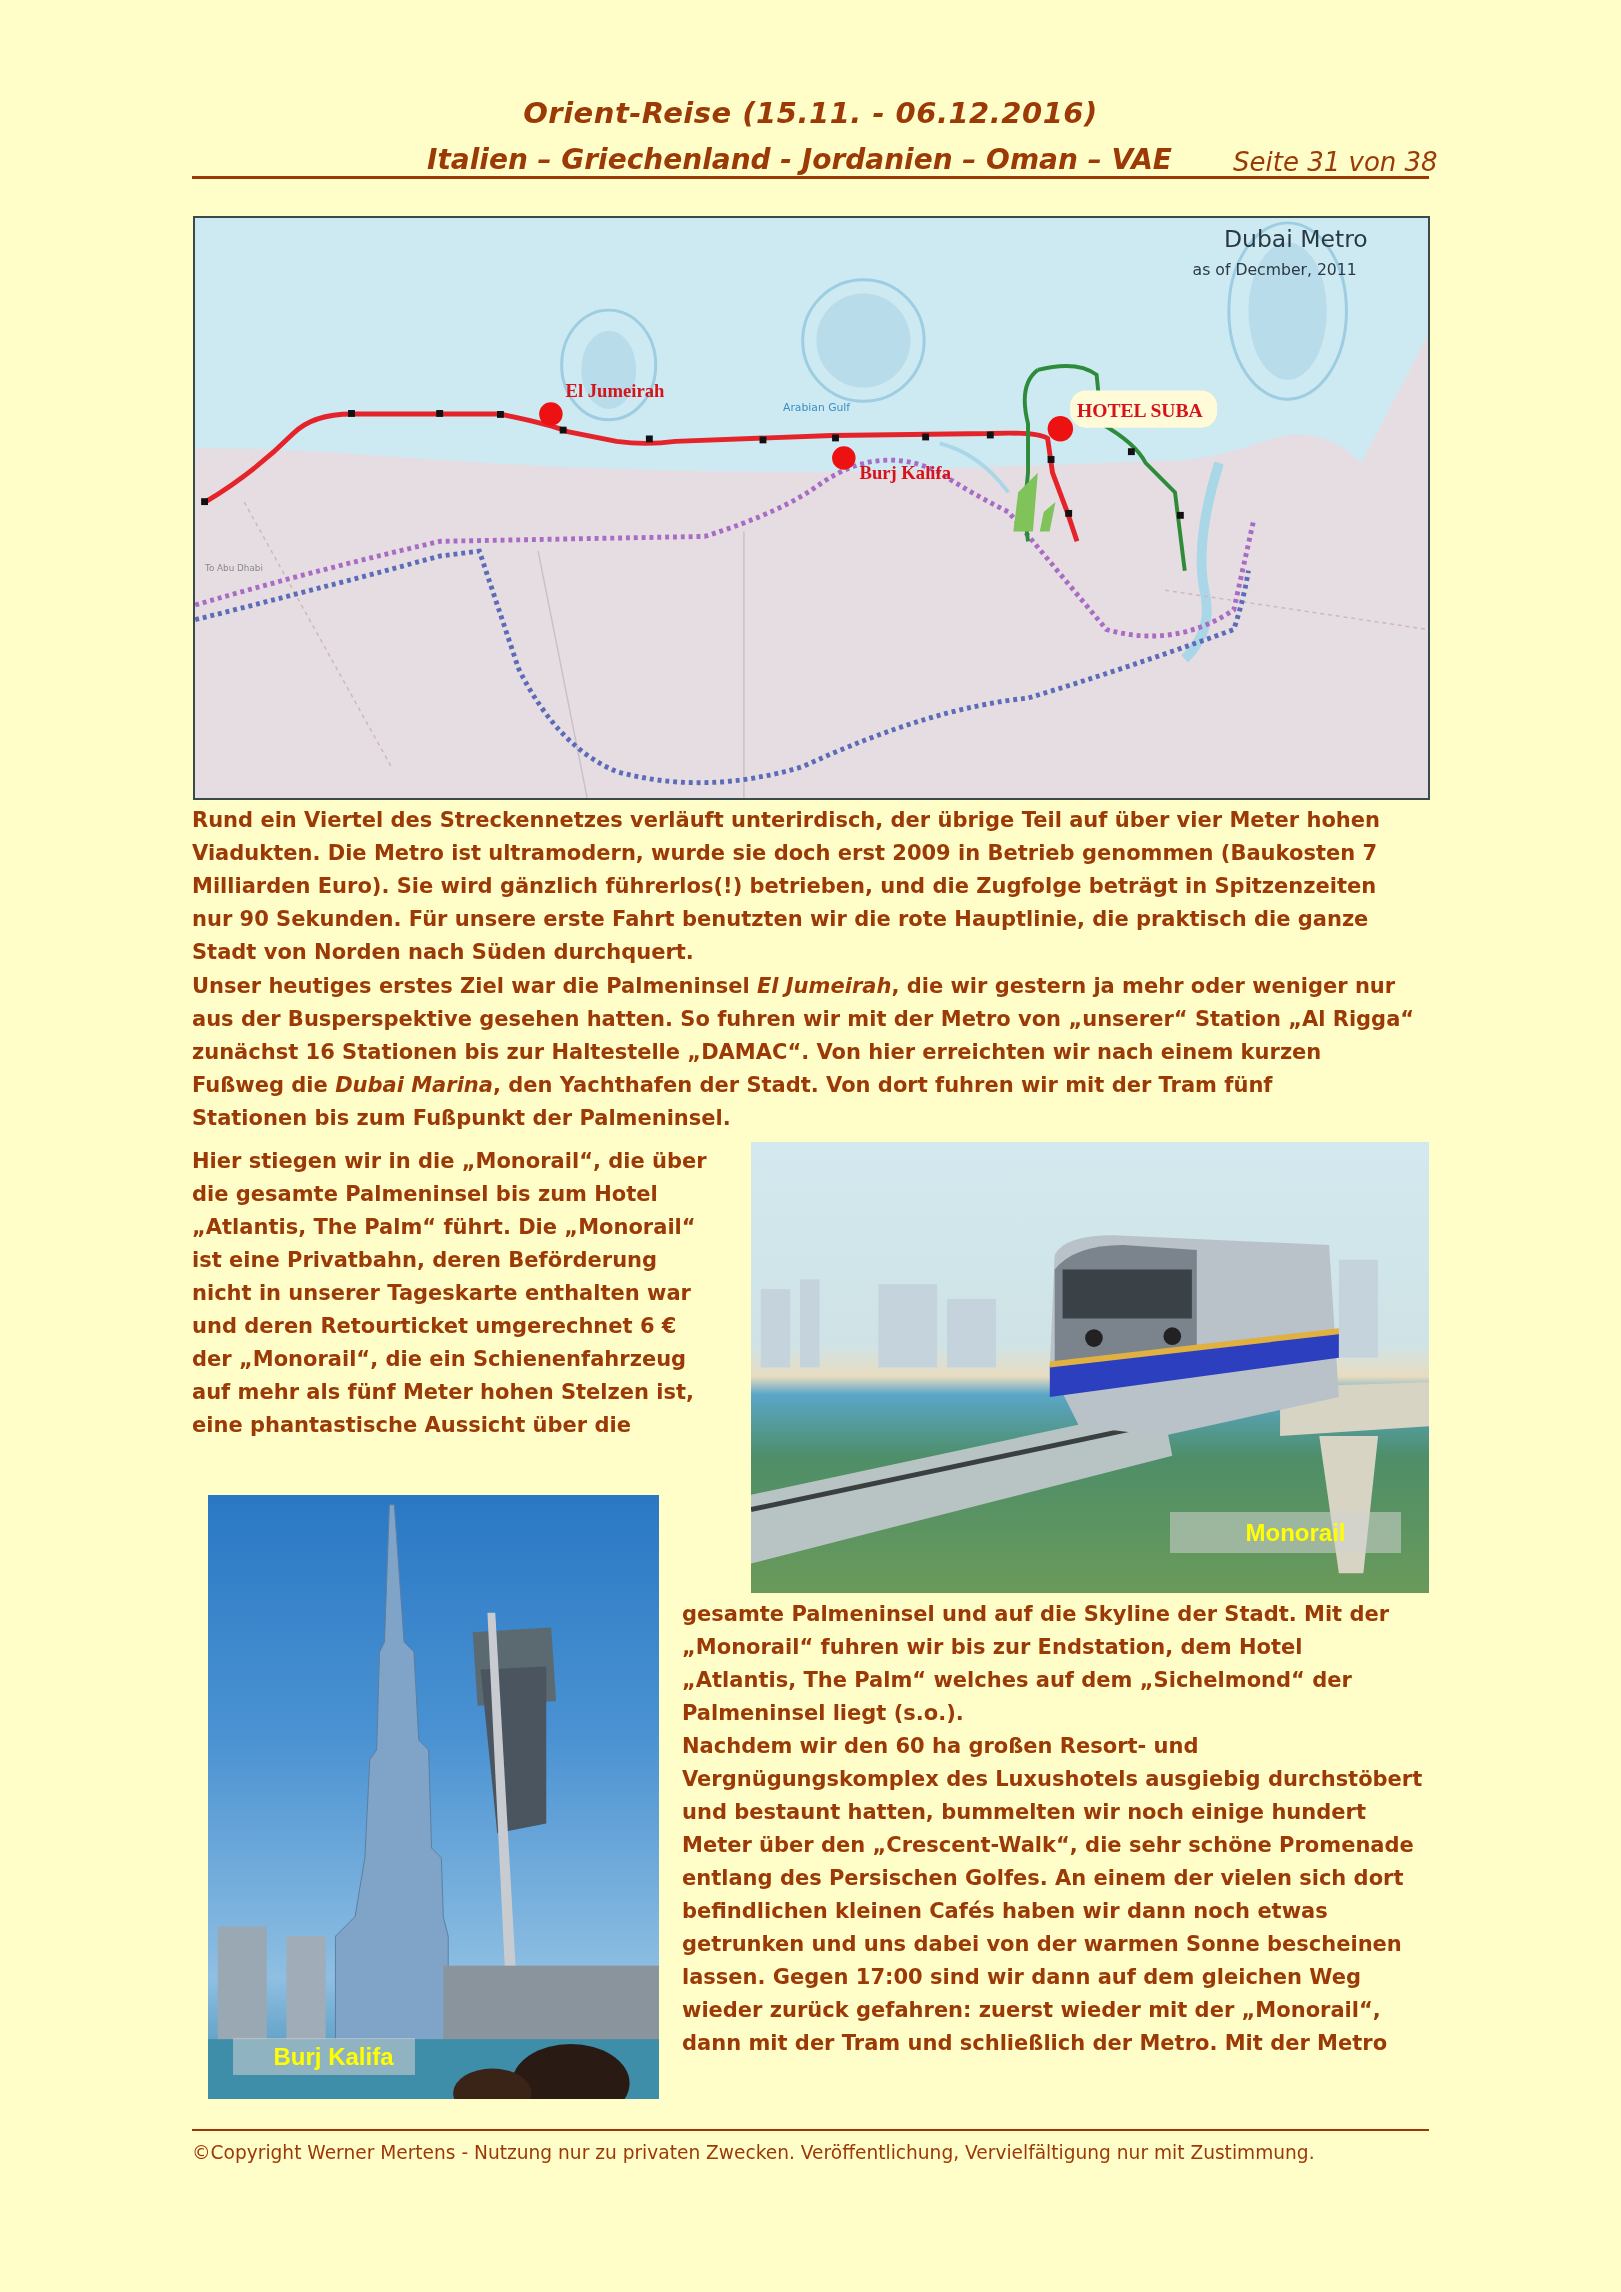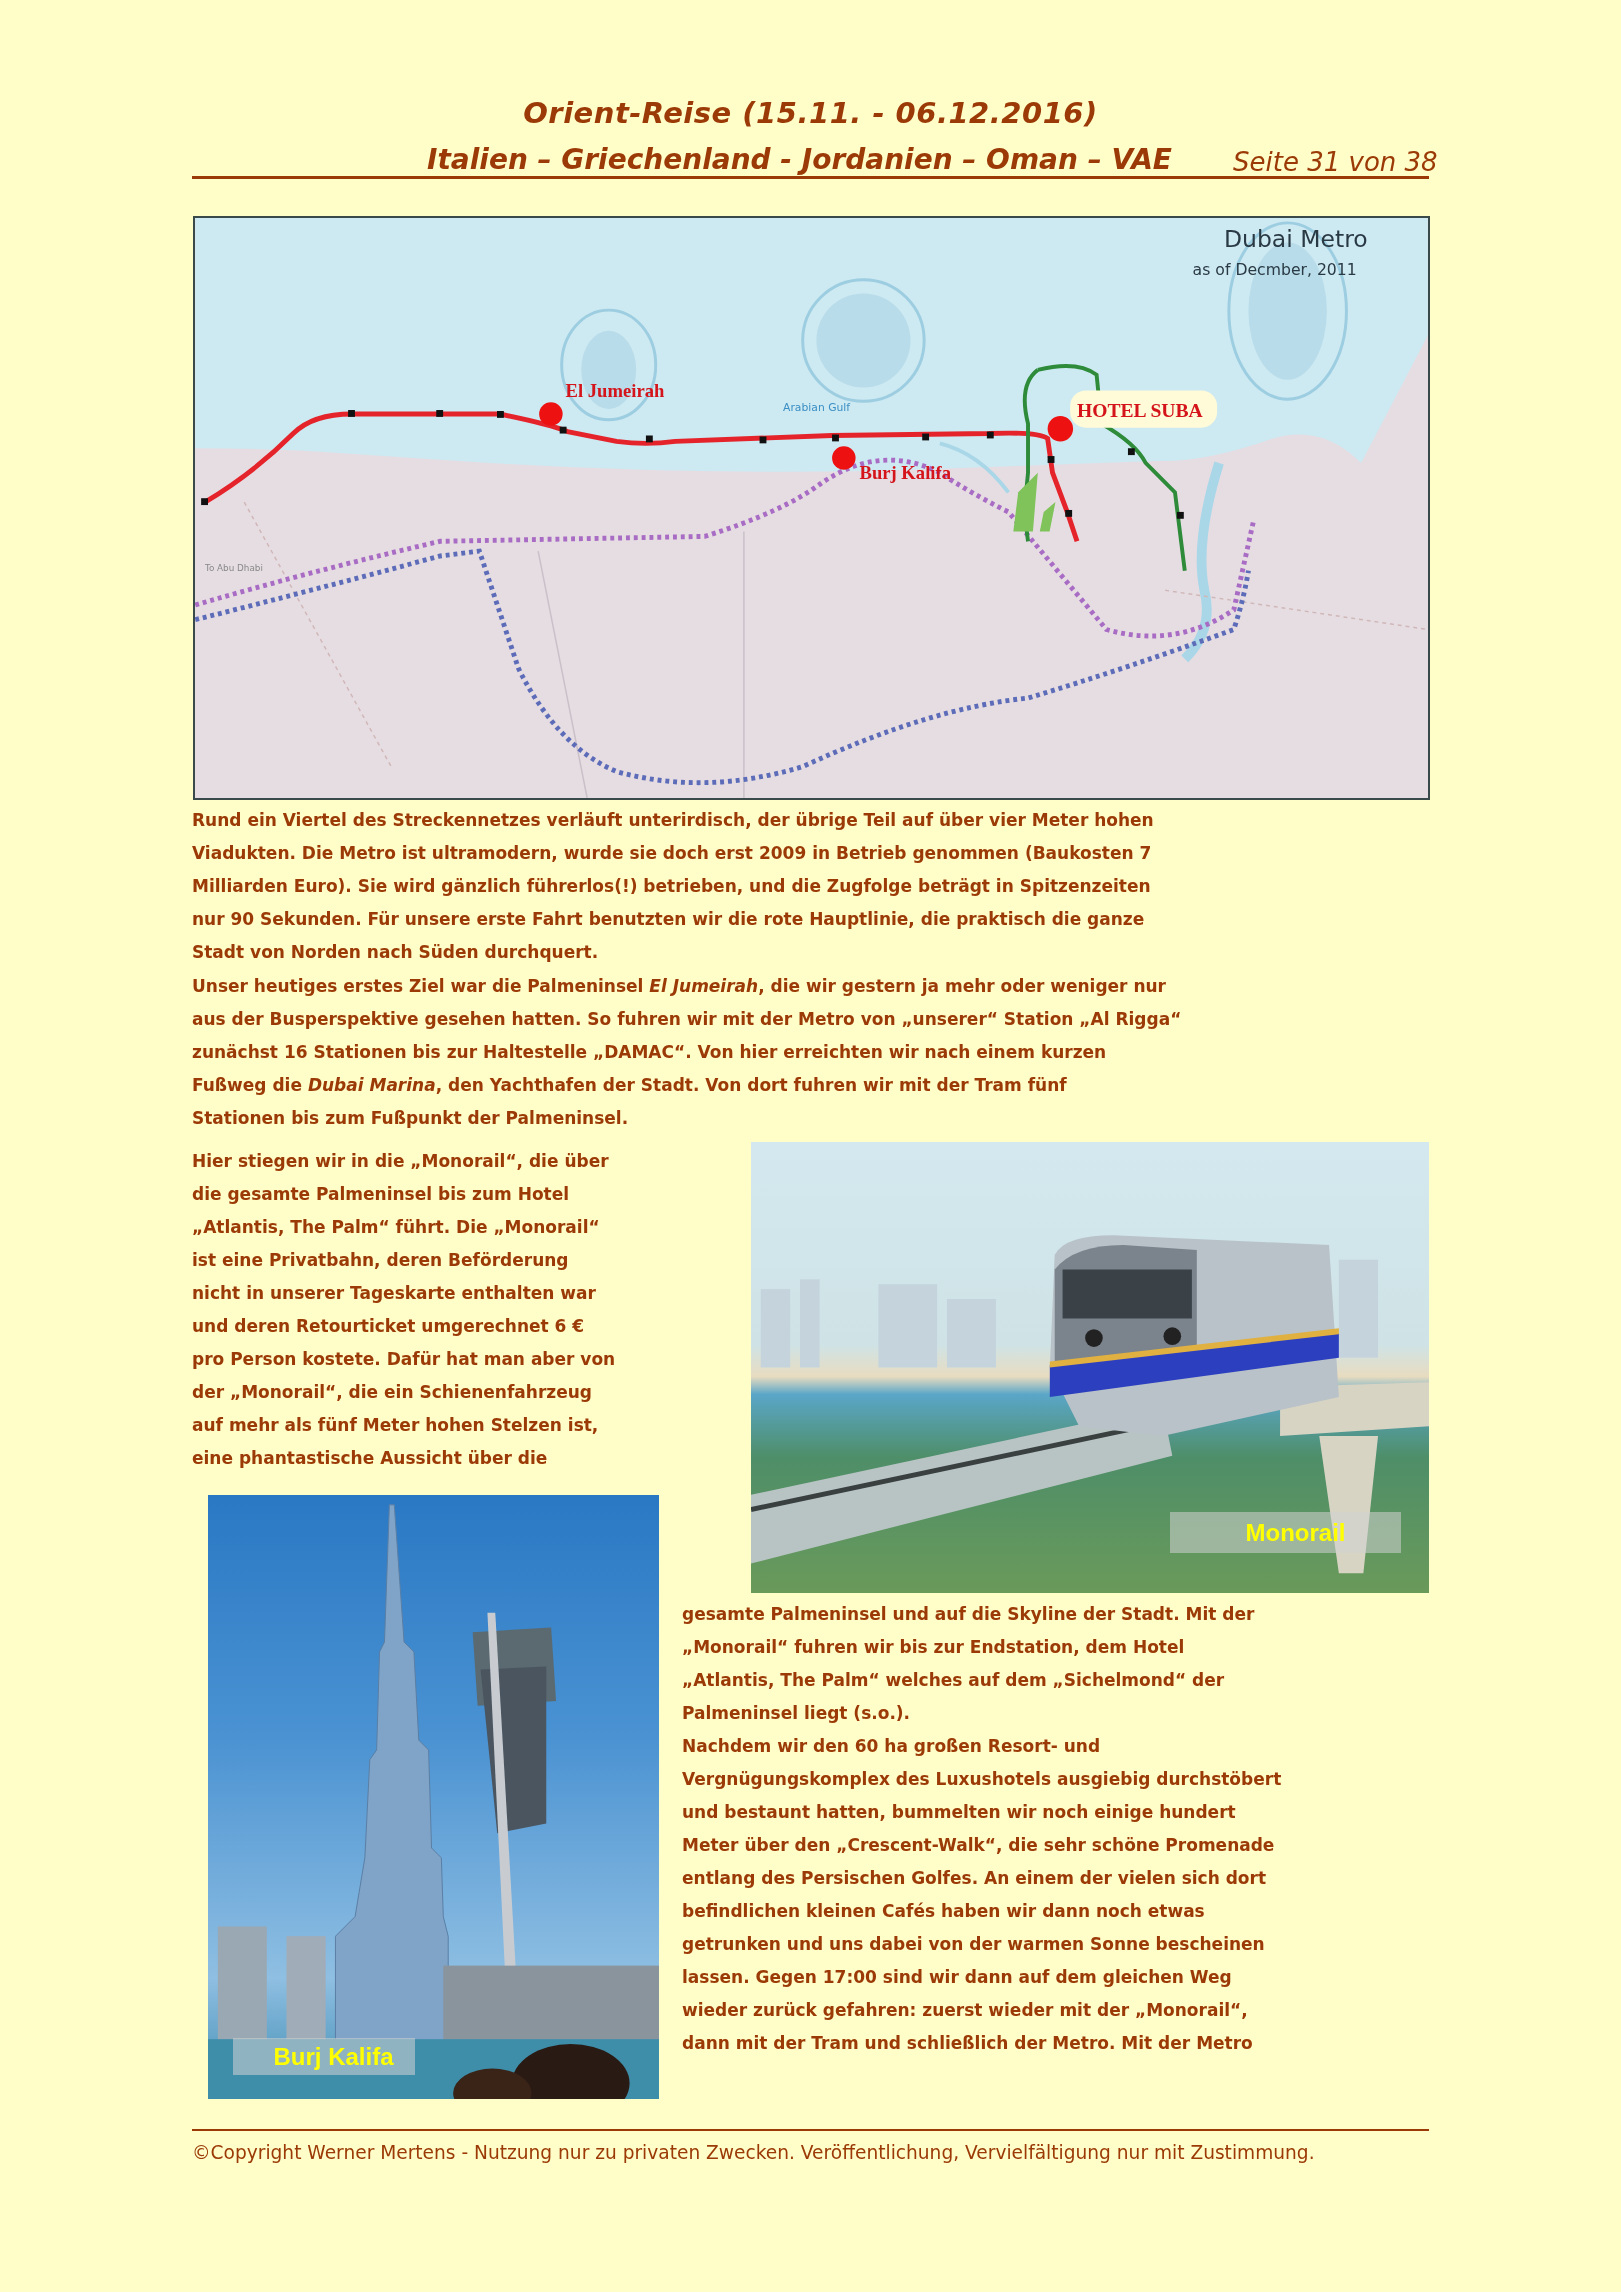--- a/index.html
+++ b/index.html
@@ -18,21 +18,21 @@
     position:absolute; left:1233px; top:147px; font-size:26px; font-style:italic;
   }
   .hdr-rule { position:absolute; left:192px; top:176px; width:1237px; height:2.9px; background:#9b3a06; }
 
   .map {
     position:absolute; left:193px; top:216px; width:1233px; height:580px;
     border:2px solid #3a4a4a; background:#e6dde3; overflow:hidden;
   }
   .map svg { display:block; }
 
-  .p { position:absolute; font-size:17px; font-weight:bold; line-height:33px; white-space:nowrap; }
+  .p { position:absolute; font-size:21px; font-weight:bold; line-height:33px; white-space:nowrap; }
   .p i { font-weight:bold; }
 
   .photo { position:absolute; overflow:hidden; }
   .cap {
     position:absolute; background:rgba(210,210,210,0.55);
     color:#ffff00; font-family:"Liberation Sans", sans-serif; font-weight:bold;
     font-size:24px; display:flex; align-items:center; justify-content:center;padding-left:20px;
   }
   .ftr-rule { position:absolute; left:192px; top:2129px; width:1237px; height:2px; background:#9b3a06; }
   .ftr { position:absolute; left:192px; top:2137px; font-size:18.6px; line-height:32px; width:1176px; }
@@ -126,21 +126,20 @@
   <div>Stationen bis zum Fußpunkt der Palmeninsel.</div>
 </div>
 
 <div class="p" style="left:192px; top:1145px;">
   <div>Hier stiegen wir in die „Monorail“, die über</div>
   <div>die gesamte Palmeninsel bis zum Hotel</div>
   <div>„Atlantis, The Palm“ führt. Die „Monorail“</div>
   <div>ist eine Privatbahn, deren Beförderung</div>
   <div>nicht in unserer Tageskarte enthalten war</div>
   <div>und deren Retourticket umgerechnet 6 €</div>
-  <div>pro Person kostete. Dafür hat man aber von</div>
   <div>der „Monorail“, die ein Schienenfahrzeug</div>
   <div>auf mehr als fünf Meter hohen Stelzen ist,</div>
   <div>eine phantastische Aussicht über die</div>
 </div>
 
 <div class="photo" style="left:751px; top:1142px; width:678px; height:451px; background:linear-gradient(#d3e9ef 0%, #cfe3e6 45%, #e8dcc0 52%, #5aa6c8 56%, #4e8e68 70%, #6a9a5a 100%);">
   <svg width="678" height="451" viewBox="0 0 692 460">
     <g fill="#c5d4dc">
         <rect x="10" y="150" width="30" height="80"></rect>
         <rect x="50" y="140" width="20" height="90"></rect>

